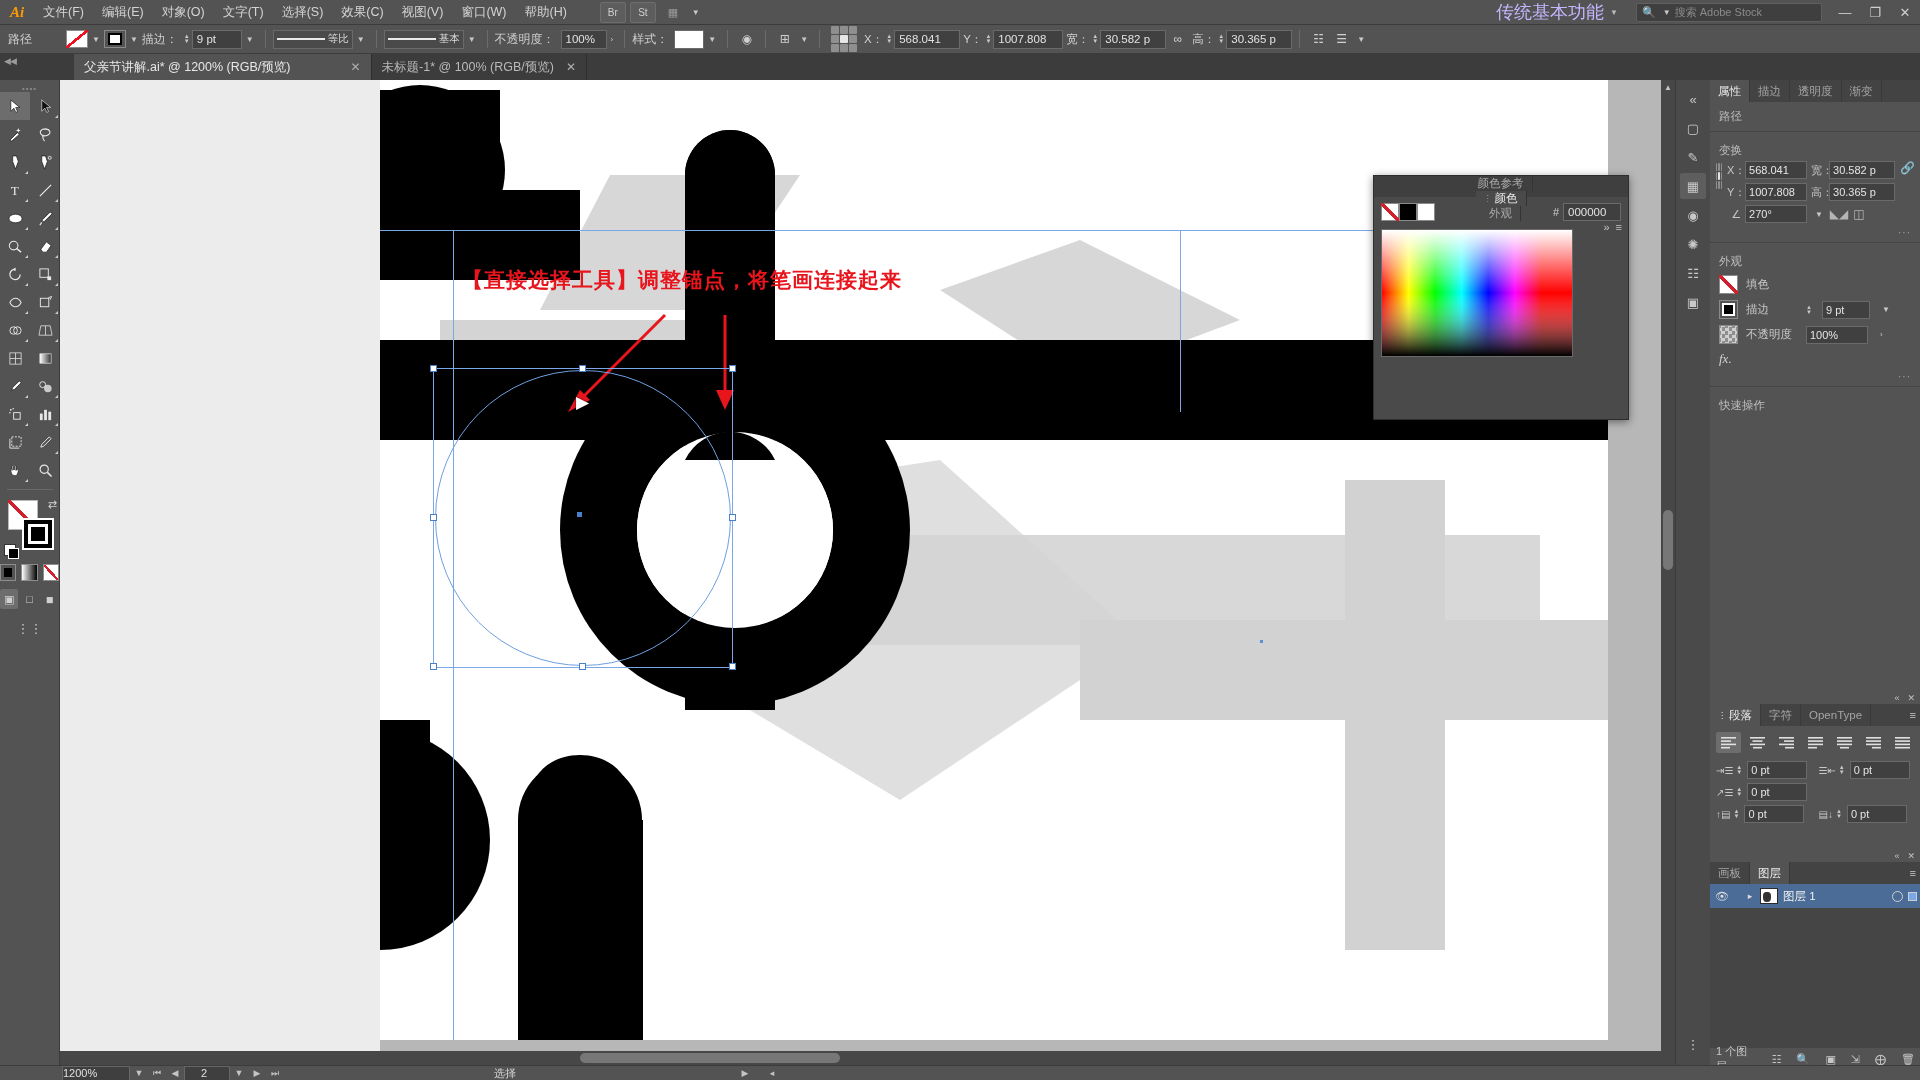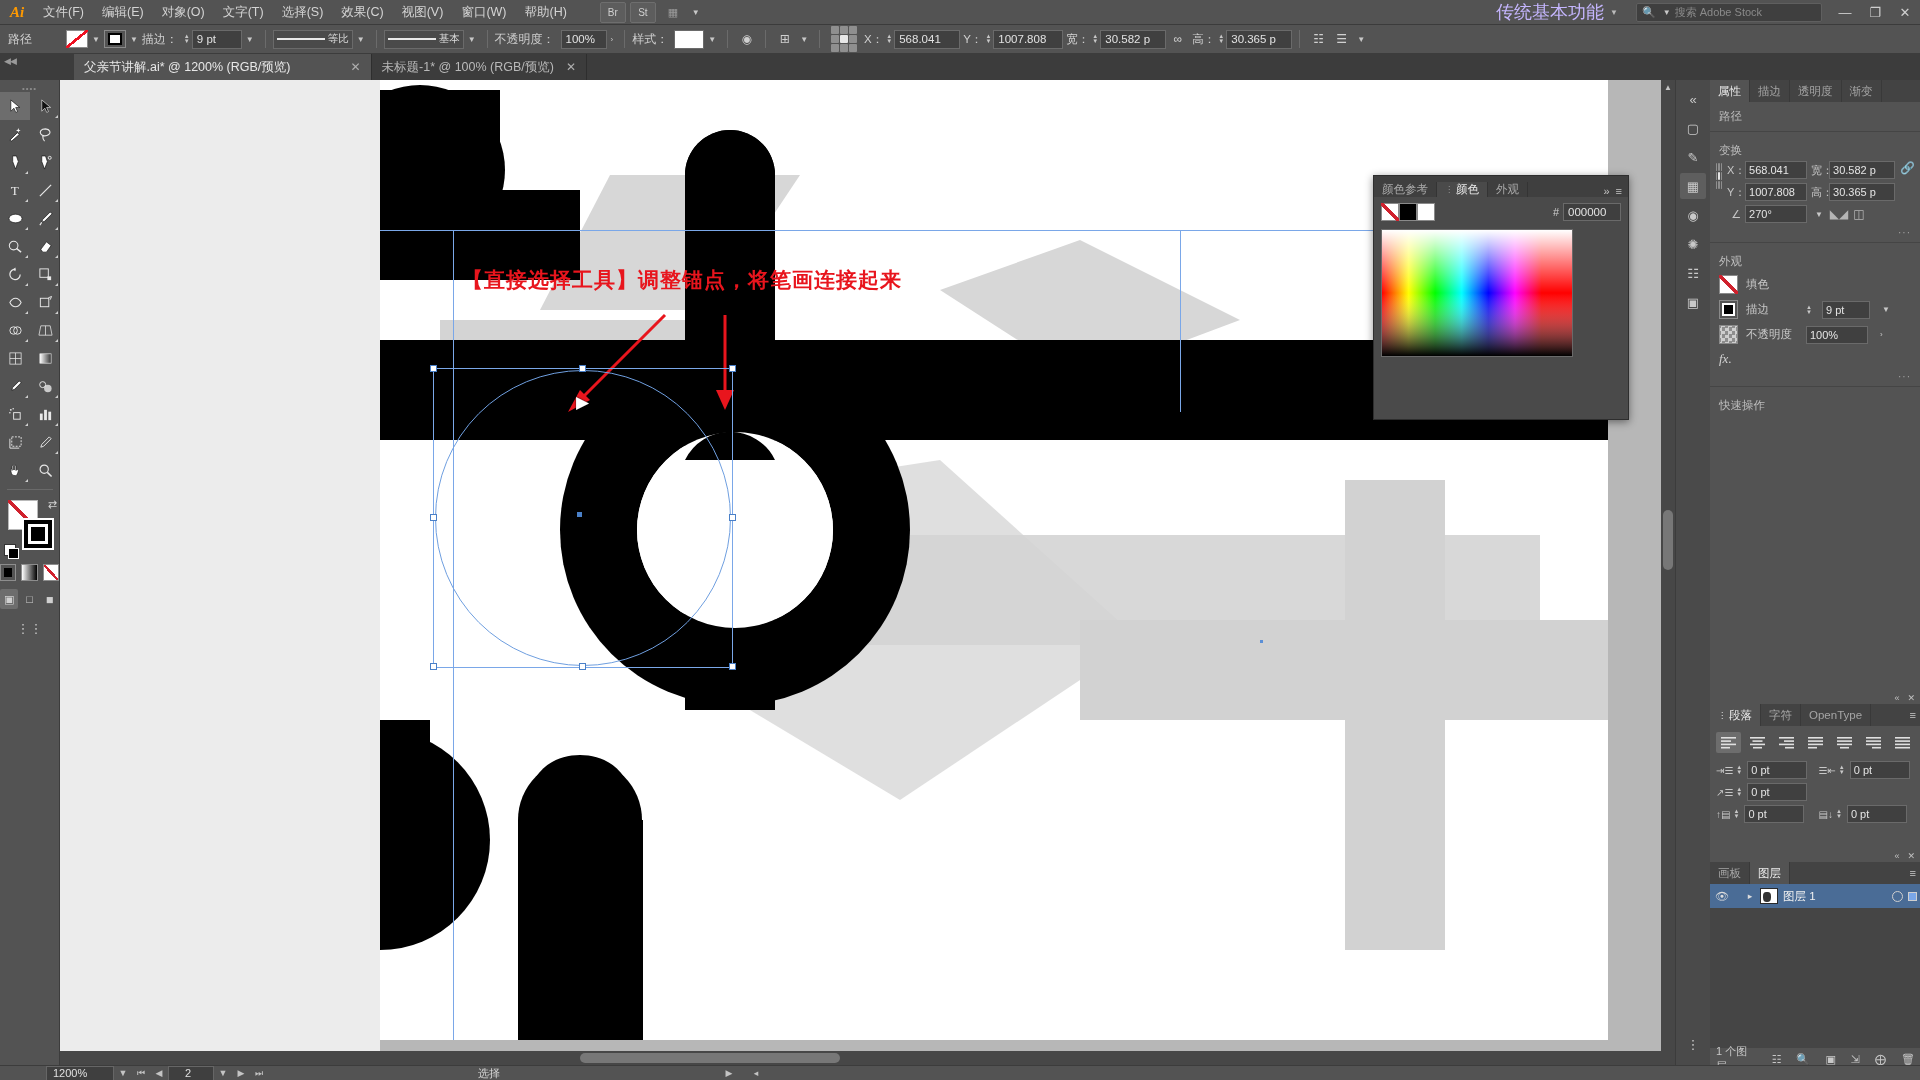--- a/index.html
+++ b/index.html
@@ -191,21 +191,21 @@
   .anchor-c { position:absolute; width:5px; height:5px; background:#4a80c8; }
   .bluehline { position:absolute; background:#7aa7e8; height:1px; }
   .bluevline { position:absolute; background:#7aa7e8; width:1px; }
   .cursor-arrow { position:absolute; color:#fff; font-size:17px; text-shadow:0 0 2px #000,1px 1px 0 #000;}
 
   
   .colorpanel {
     position:absolute; left:1373px; top:175px; width:256px; height:245px;
     background:#4a4a4a; border:1px solid #2e2e2e; box-shadow:0 2px 8px rgba(0,0,0,.45);
   }
-  .cp-tabs { display:flex; height:21px; background:#3f3f3f; align-items:flex-end;}
+  .cp-tabs { display:flex; height:21px; background:#3f3f3f; align-items:center;flex-direction:column;}
   .cp-tab { padding:0 8px; display:flex; align-items:center; font-size:11.5px; color:#a8a8a8;
      border-right:1px solid #343434;}
   .cp-tab.active { background:#4a4a4a; color:#e8e8e8; }
   .cp-tab .dots { margin-right:3px; font-size:8px; color:#9a9a9a;}
   .cp-tabs .right { margin-left:auto; display:flex; align-items:center; gap:6px; padding-right:6px;
     color:#c4c4c4; font-size:11px;}
   .cp-body { padding:6px 7px 0 7px; }
   .cp-row1 { display:flex; align-items:center; }
   .cp-sw { width:18px; height:18px; border:1px solid #8a8a8a; position:relative;}
   .cp-sw.none::after { content:""; position:absolute; inset:-1px;
@@ -301,22 +301,22 @@
   .layers-foot { display:flex; align-items:center; height:22px; padding:0 6px; gap:15px;
     background:#535353; font-size:11px; color:#c8c8c8;}
 
   
   .statusbar {
     position:absolute; left:0; bottom:0; width:1920px; height:15px; background:#535353;
     display:flex; align-items:center; font-size:11px; color:#d0d0d0; gap:0;
     border-top:1px solid #3c3c3c;
   }
   .sb-zoom { width:68px; height:15px; background:#3f3f3f; border:1px solid #666;
-    margin-left:46px; font-size:11px; color:#e0e0e0; display:flex; align-items:center;
-    padding-left:6px;}
+    margin-left:62px; font-size:11px; color:#e0e0e0; display:flex; align-items:center;
+    padding-left:0;}
   .sb-ico { width:18px; display:flex; align-items:center; justify-content:center;
     color:#c4c4c4; font-size:9px;}
   .sb-page { width:46px; height:15px; background:#3f3f3f; border:1px solid #666;
     display:flex; align-items:center; padding-left:16px; color:#e0e0e0;}
   .sb-status { margin-left:210px; font-size:11px; color:#d8d8d8;}
 </style>
 </head>
 <body>
 
 <div class="app">

